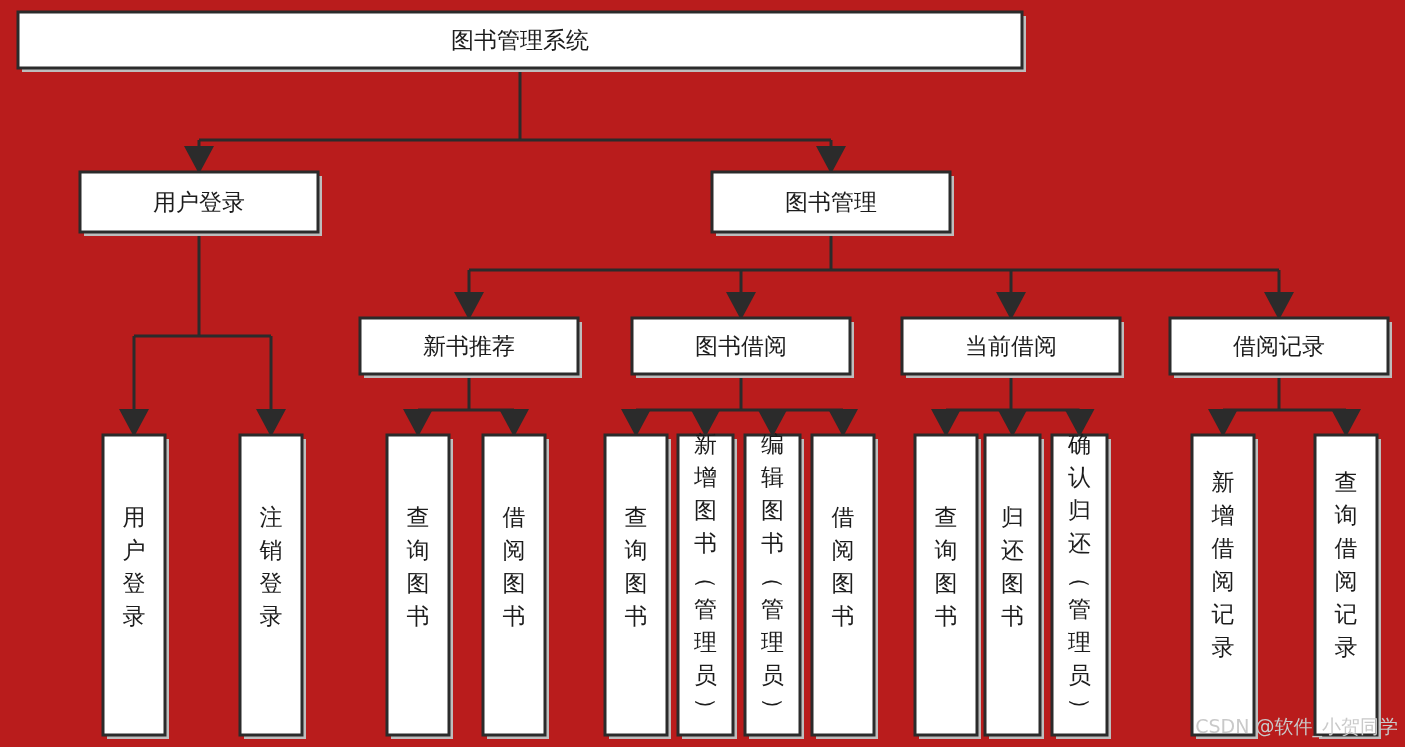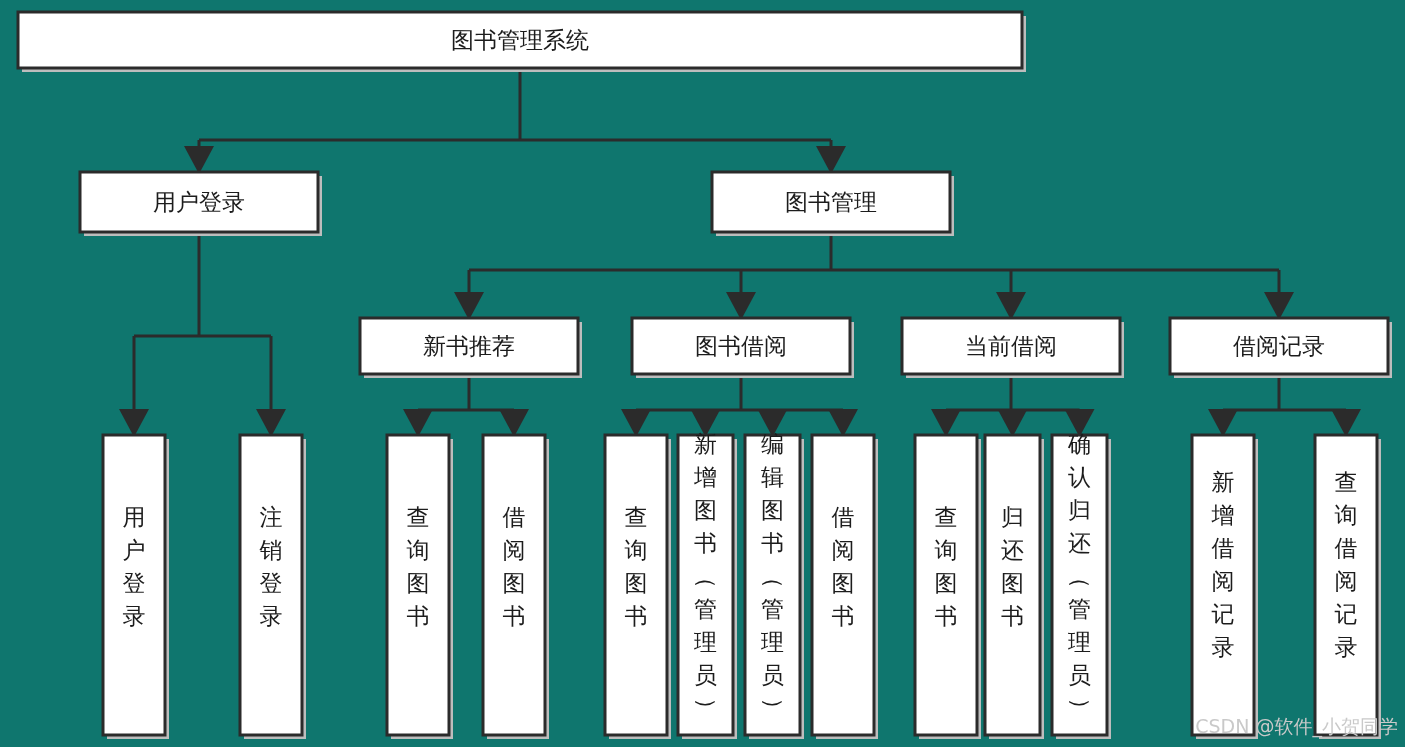--- a/index.html
+++ b/index.html
@@ -11,21 +11,21 @@
   body {
     width: 1405px;
     height: 747px;
     overflow: hidden;
     font-family: "DejaVu Sans", "Liberation Sans", sans-serif;
   }
   #diagram-root {
     position: relative;
     width: 1405px;
     height: 747px;
-    background: #0f766e;
+    background: #b91c1c;
   }
   svg#diagram-svg {
     display: block;
     width: 1405px;
     height: 747px;
   }
   .node-box {
     fill: #ffffff;
     stroke: #2b2b2b;
     stroke-width: 3;

